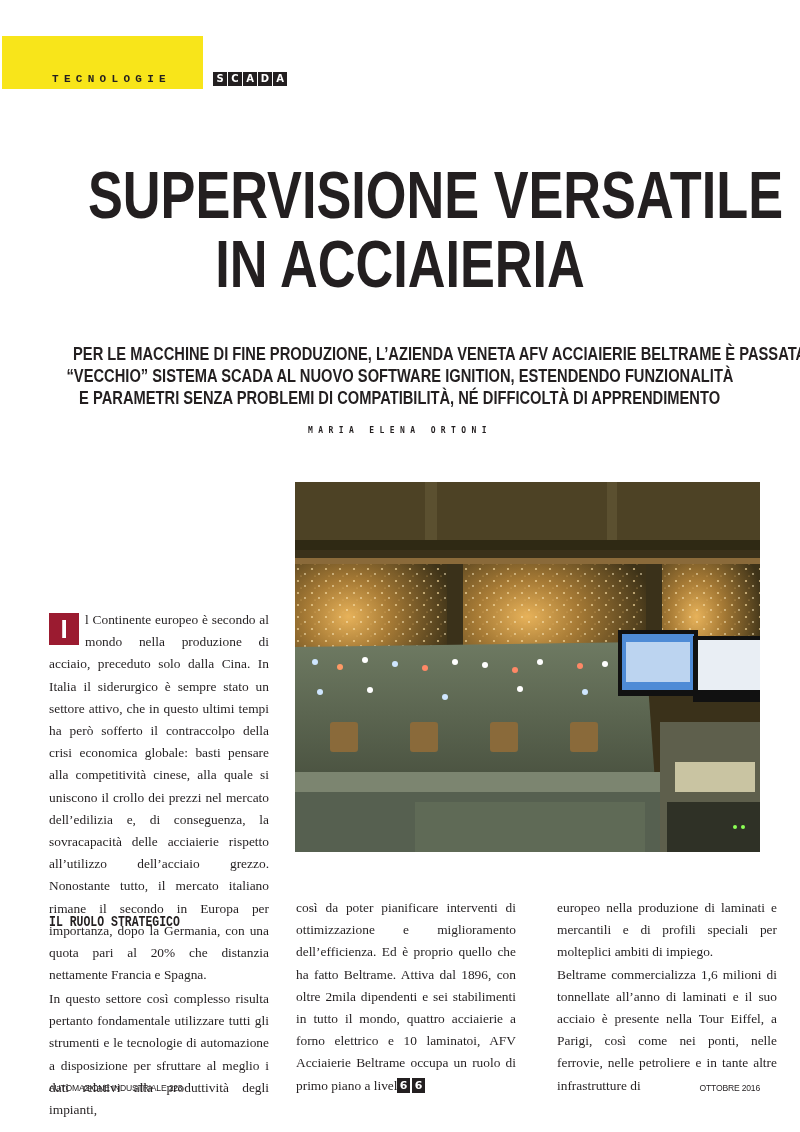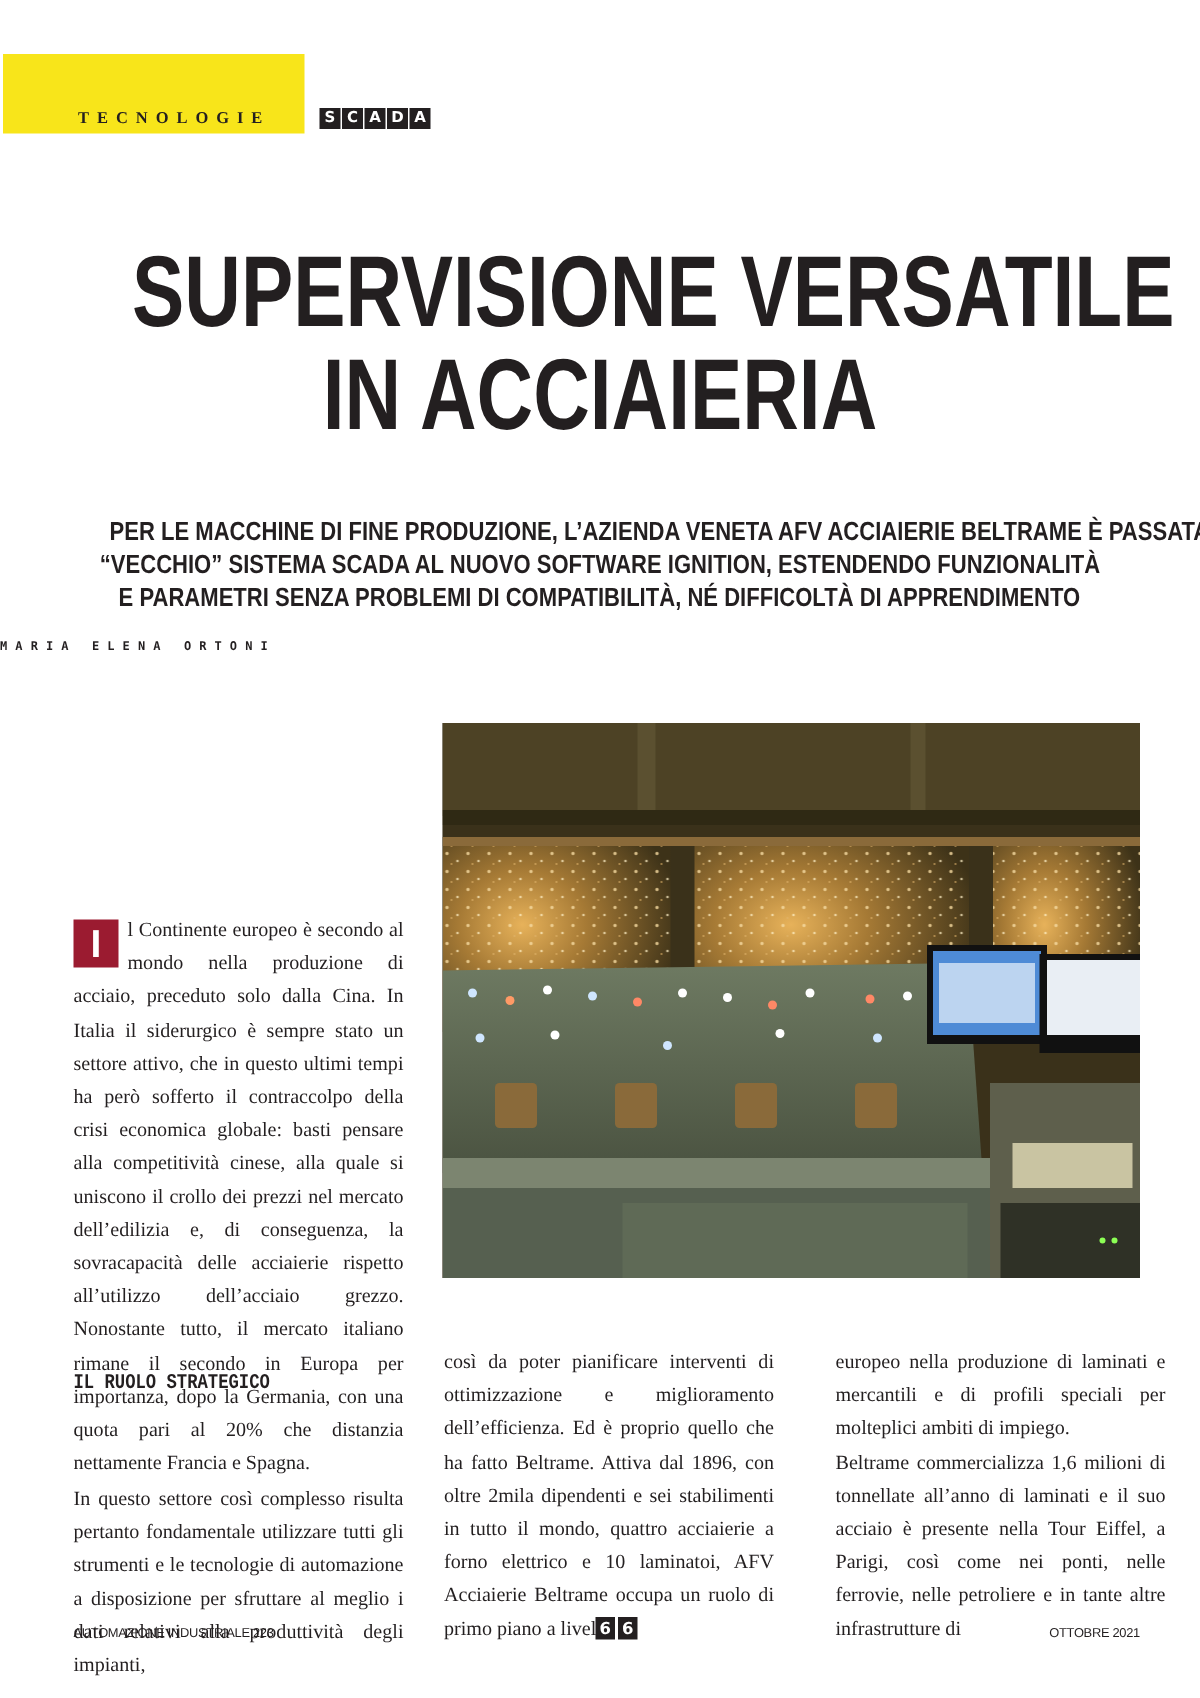--- a/index.html
+++ b/index.html
@@ -1,36 +1,36 @@
 <!DOCTYPE html>
 <html><head>
 <meta charset="utf-8">
 <style>
   html, body { margin: 0; padding: 0; background: #ffffff; }
   body { width: 800px; height: 1132px; position: relative; overflow: hidden;
          font-family: "DejaVu Serif", serif; color: #231f20; }
 
   .yellow-block { position: absolute; left: 2px; top: 36px; width: 201px; height: 53px; background: #f8e51a; }
-  .section-label { position: absolute; left: 52px; top: 73px; font-family: Liberation Serif, serif;
+  .section-label { position: absolute; left: 52px; top: 73px; font-family: Liberation Mono, monospace;
     font-size: 11px; font-weight: bold; letter-spacing: 5.3px; color: #231f20; }
   .scada-tag { position: absolute; left: 213px; top: 72px; display: flex; gap: 1px; }
   .scada-tag span { display: inline-block; width: 14px; height: 14px; background: #231f20; color: #fff;
     font-family: "DejaVu Sans", sans-serif; font-size: 10px; font-weight: bold; line-height: 14px; text-align: center; }
 
   .title { position: absolute; left: 0; width: 800px; top: 160px; text-align: center;
     font-family: "Liberation Sans", sans-serif; font-weight: bold; font-size: 67px; line-height: 69px;
     color: #231f20; transform: scaleX(0.78); transform-origin: center; letter-spacing: 0px; white-space: nowrap; }
   .title div { display: block; }
 
   .subtitle { position: absolute; left: 0; width: 800px; top: 343px; text-align: center;
     font-family: "Liberation Sans", sans-serif; font-weight: bold; font-size: 17.5px; line-height: 22px;
     color: #231f20; }
   .subtitle .inner { display: inline-block; transform: scaleX(0.84); transform-origin: center; white-space: nowrap; }
 
-  .author { position: absolute; left: 0; width: 800px; top: 426px; 
+  .author { position: absolute; left: 0; width: 800px; top: 426px; text-align: center;
     font-family: "DejaVu Sans Mono", monospace; font-size: 8px; font-weight: bold; letter-spacing: 5.4px; color: #231f20; }
 
   .photo { position: absolute; left: 295px; top: 482px; width: 465px; height: 370px; overflow: hidden; background: #3a3420; }
 
   .col { position: absolute; font-family: "Liberation Serif", serif; font-size: 13.4px; line-height: 22.2px;
     color: #231f20; text-align: justify; }
   .col p { margin: 0; }
   .col1 { left: 49px; top: 609px; width: 220px; }
   .col2 { left: 296px; top: 897px; width: 220px; }
   .col3 { left: 541px; top: 897px; width: 220px; margin-left: 16px; }
@@ -175,13 +175,13 @@
 <div class="col col3">
   <p>europeo nella produzione di laminati e mercantili e di profili speciali per molteplici ambiti di impiego.</p>
   <p>Beltrame commercializza 1,6 milioni di tonnellate all’anno di laminati e il suo acciaio è presente nella Tour Eiffel, a Parigi, così come nei ponti, nelle ferrovie, nelle petroliere e in tante altre infrastrutture di</p>
 </div>
 
 <div class="footer-left">AUTOMAZIONE INDUSTRIALE 223</div>
 <div class="page-num">
   <span>6</span>
   <span>6</span>
 </div>
-<div class="footer-right">OTTOBRE 2021</div>
+<div class="footer-right">OTTOBRE 2016</div>
 
 </body></html>

